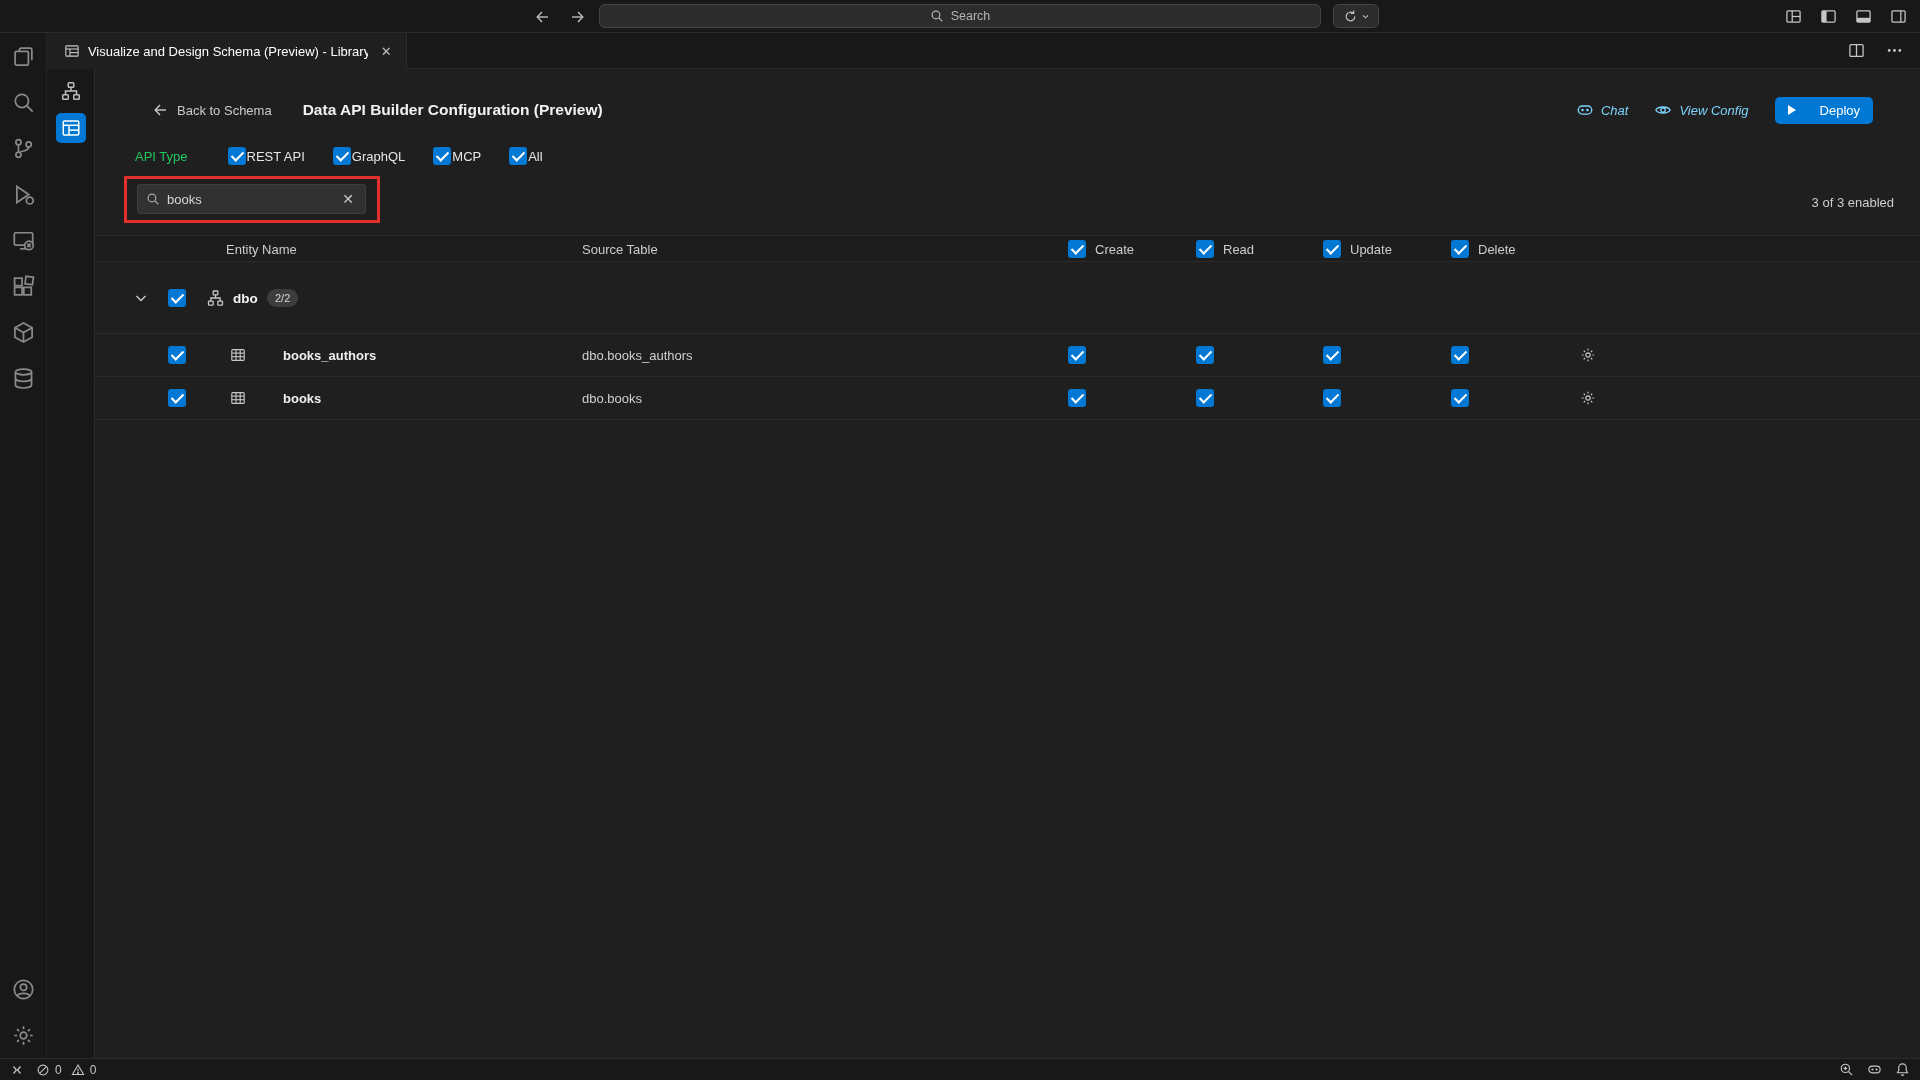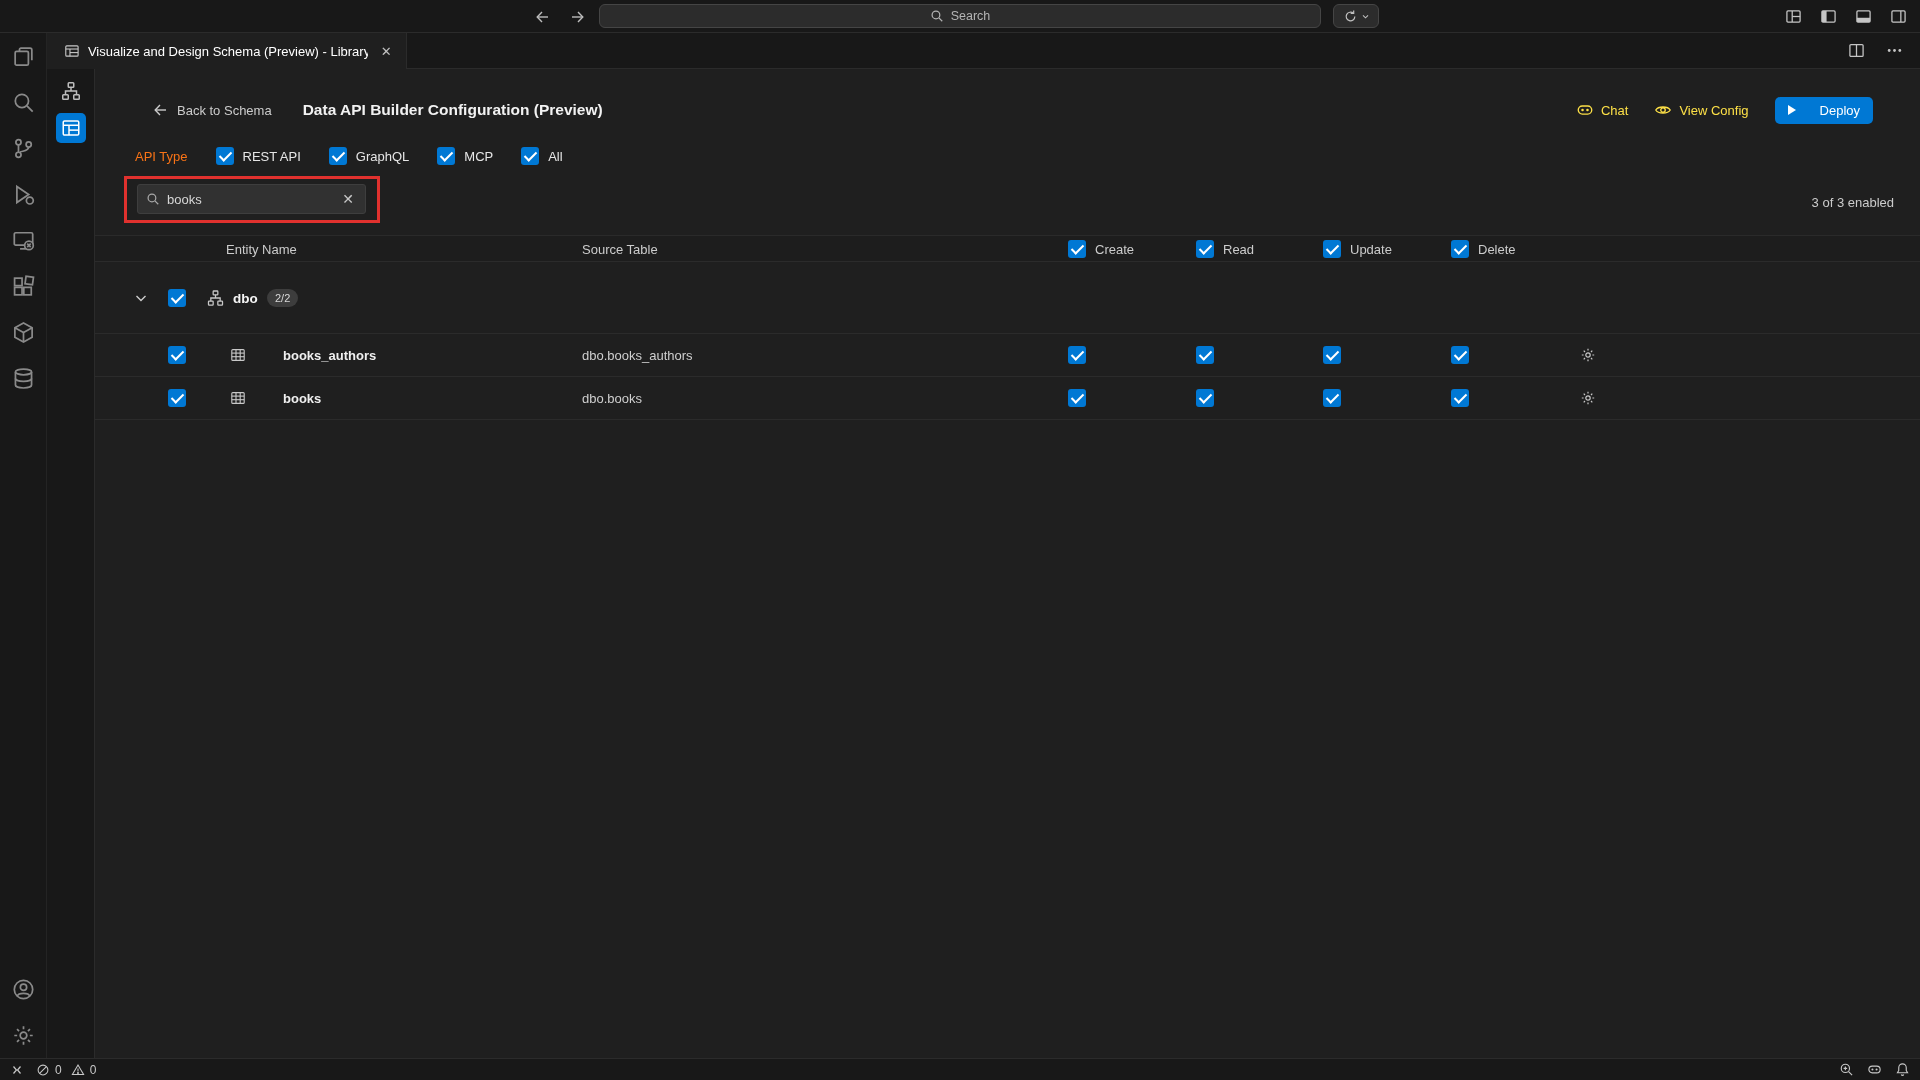--- a/index.html
+++ b/index.html
@@ -51,27 +51,27 @@
   .tool-btn { width:30px; height:30px; border-radius:5px; display:flex; align-items:center; justify-content:center; color:#bdbdbd; }
   .tool-btn.active { background:#0078d4; color:#ffffff; }
 
   
   .main { position:absolute; top:69px; left:95px; right:0; bottom:22px; background:#1f1f1f; }
 
   .panel-header { position:absolute; left:57px; right:47px; top:26px; height:30px; display:flex; align-items:center; }
   .back-link { display:flex; align-items:center; gap:9px; color:#cccccc; cursor:pointer; }
   .panel-title { margin-left:31px; font-size:15.5px; font-weight:bold; color:#f2f2f2; }
   .header-actions { margin-left:auto; display:flex; align-items:center; gap:26px; }
-  .hdr-action { display:flex; align-items:center; gap:7px; color:#fde047; cursor:pointer; }
+  .hdr-action { display:flex; align-items:center; gap:7px; color:#7dd3fc; cursor:pointer;font-style:italic; }
   .deploy-btn { height:27px; padding:0 13px; background:#0078d4; color:#ffffff; border:none; border-radius:5px; display:flex; align-items:center; gap:24px; font-size:13px; font-family:inherit; cursor:pointer; }
   .play-tri { width:0; height:0; border-left:8px solid #ffffff; border-top:5px solid transparent; border-bottom:5px solid transparent; }
 
   .filters { position:absolute; left:40px; top:74px; height:26px; display:flex; align-items:center; gap:28px; color:#e6e6e6; }
-  .filter-group { display:flex; align-items:center; gap:9px; cursor:pointer; }
-  .filters .filters-label { color:#f97316; margin-right:0; }
+  .filter-group { display:flex; align-items:center; gap:1px; cursor:pointer; }
+  .filters .filters-label { color:#22c55e; margin-right:12px; }
 
   
   .cb { width:18px; height:18px; background:#0078d4; border-radius:3px; position:relative; flex:none; display:inline-block; cursor:pointer; }
   .cb::after { content:""; position:absolute; left:6px; top:2px; width:5px; height:10px; border:solid #ffffff; border-width:0 2px 2px 0; transform:rotate(45deg); }
 
   .annotation-box { position:absolute; left:29px; top:107px; width:256px; height:47px; border:3px solid #e0312e; z-index:6; pointer-events:none; }
   .search-box {
     position:absolute; left:42px; top:115px; width:229px; height:30px;
     background:#313131; border:1px solid #3e3e3e; border-radius:3px;
     display:flex; align-items:center; gap:7px; padding:0 8px; color:#d7d7d7;

